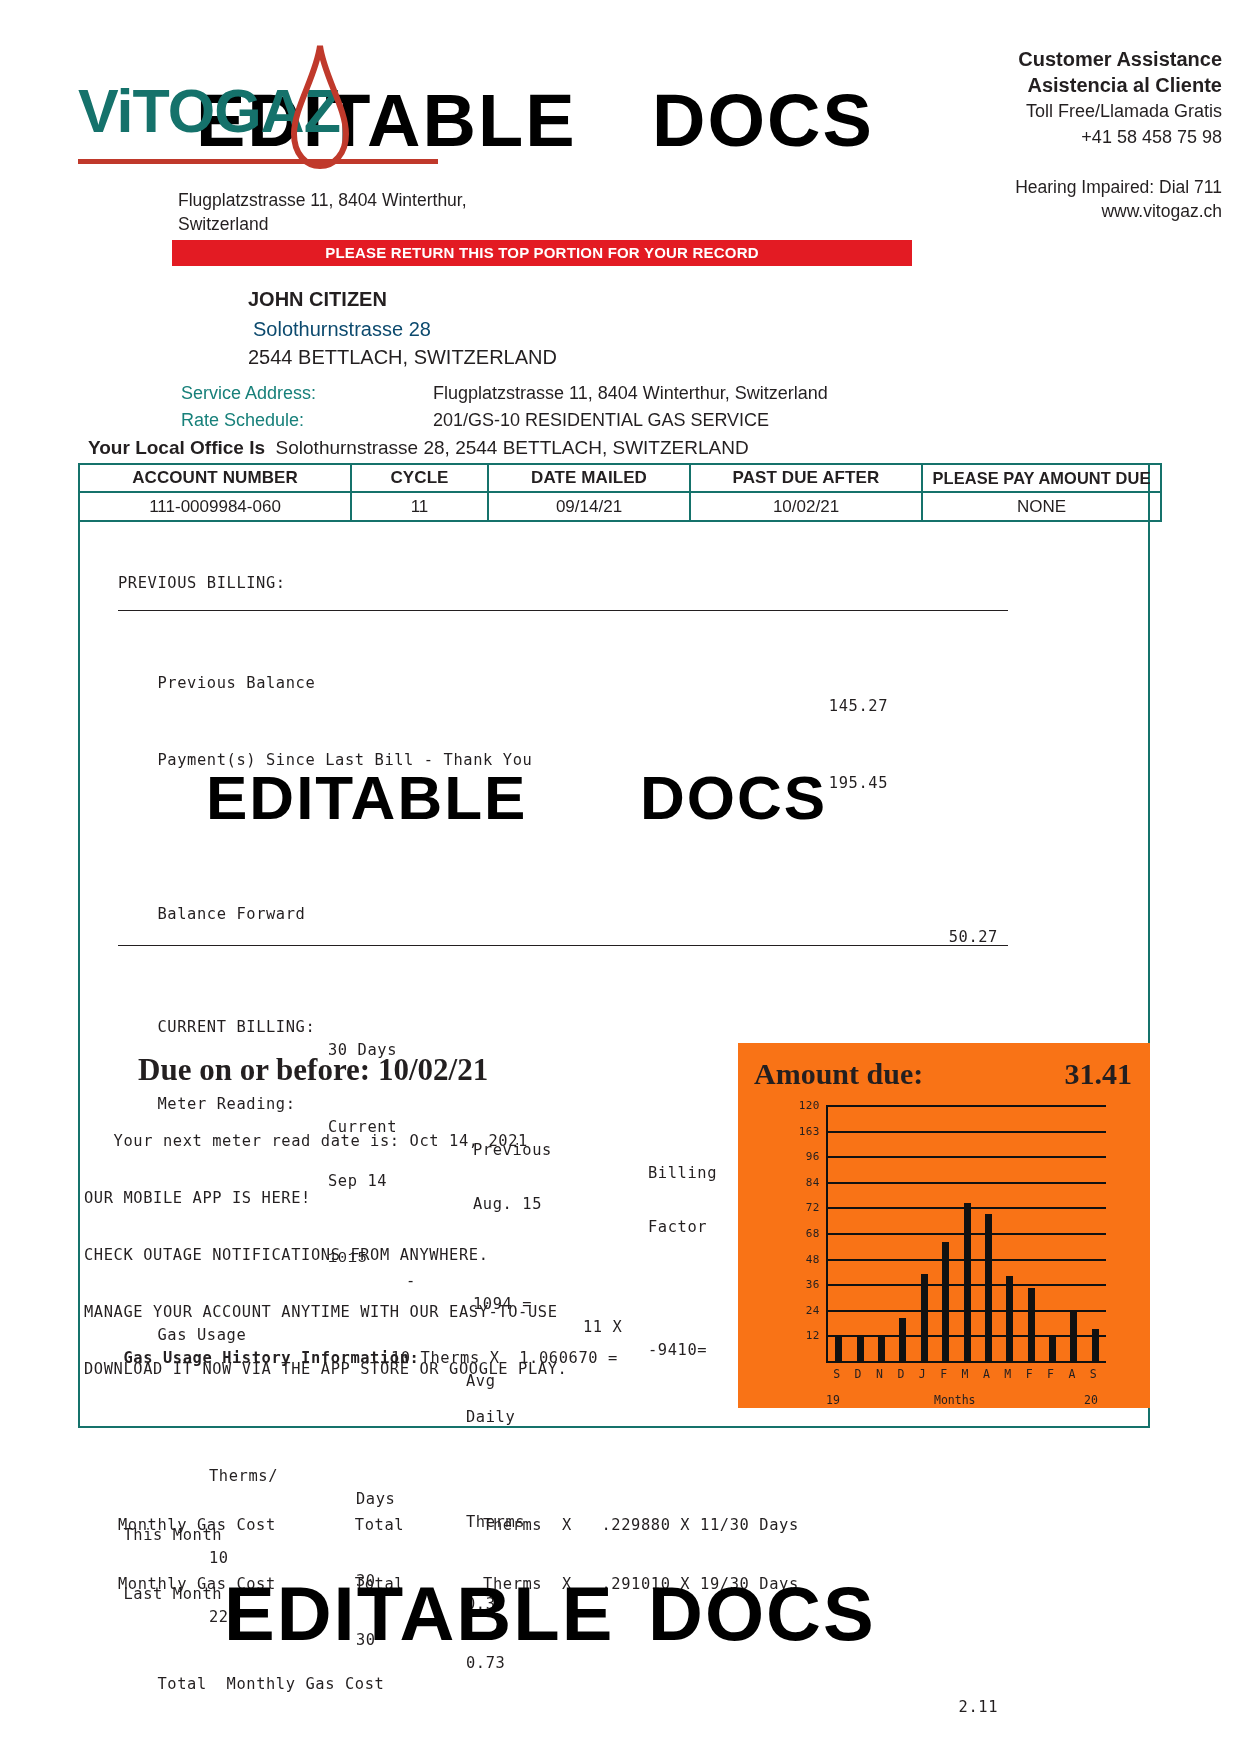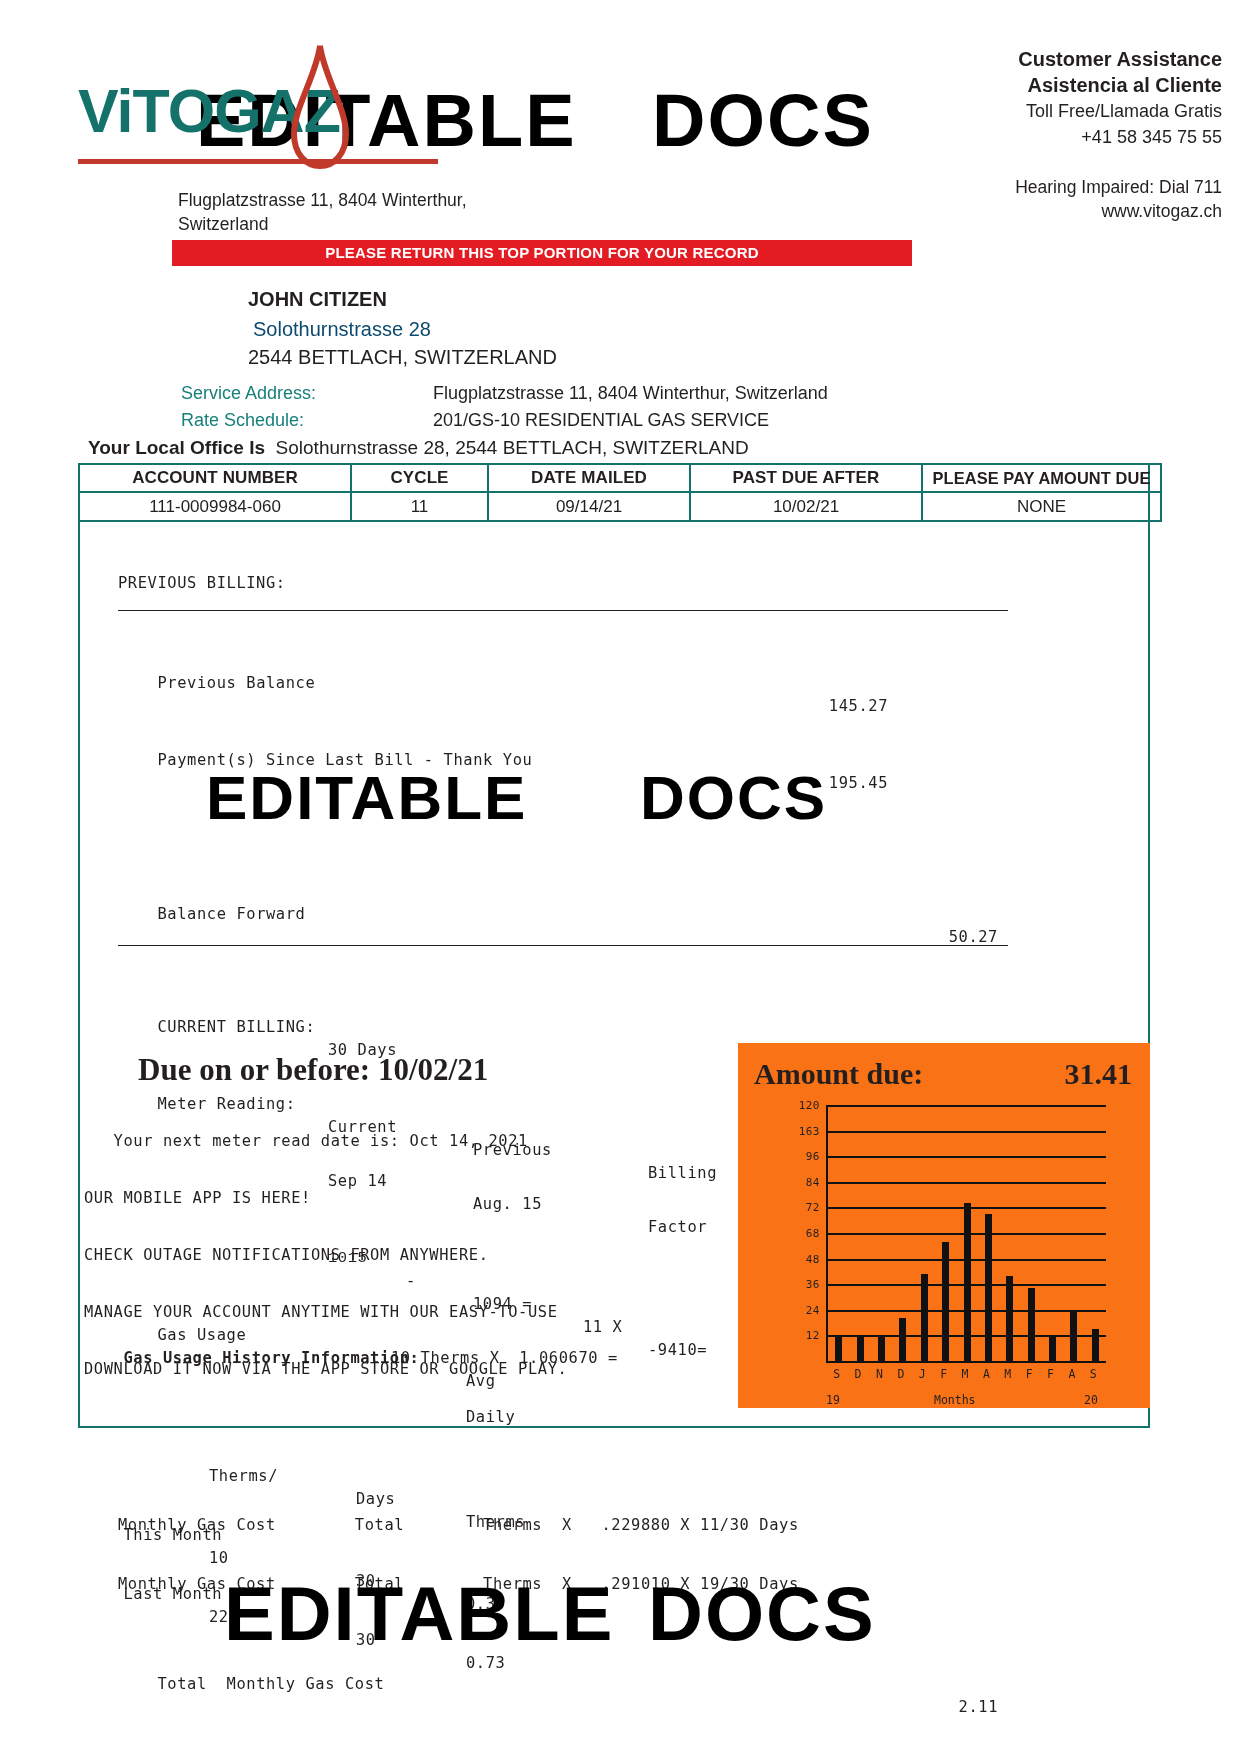--- a/index.html
+++ b/index.html
@@ -396,21 +396,21 @@
 
 <div class="hdr-addr">
   <div>Flugplatzstrasse 11, 8404 Winterthur,</div>
   <div>Switzerland</div>
 </div>
 
 <div class="cust-assist">
   <div class="ca-b">Customer Assistance</div>
   <div class="ca-b">Asistencia al Cliente</div>
   <div class="ca-n">Toll Free/Llamada Gratis</div>
-  <div class="ca-n">+41 58 345 75 55</div>
+  <div class="ca-n">+41 58 458 75 98</div>
 </div>
 
 <div class="hdr-right2">
   <div>Hearing Impaired: Dial 711</div>
   <div>www.vitogaz.ch</div>
 </div>
 
 <div class="red-bar">PLEASE RETURN THIS TOP PORTION FOR YOUR RECORD</div>
 
 <div class="cust-name">JOHN CITIZEN</div>

